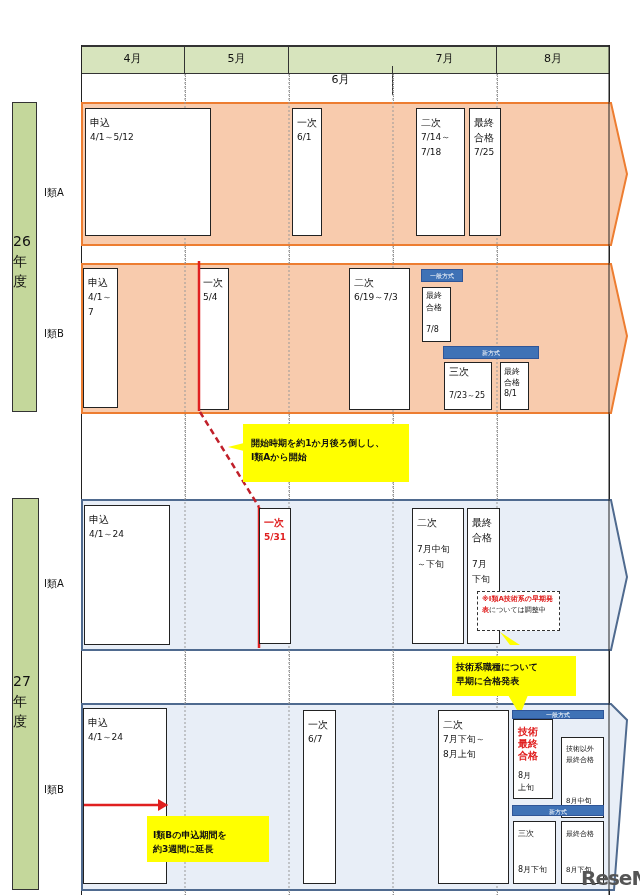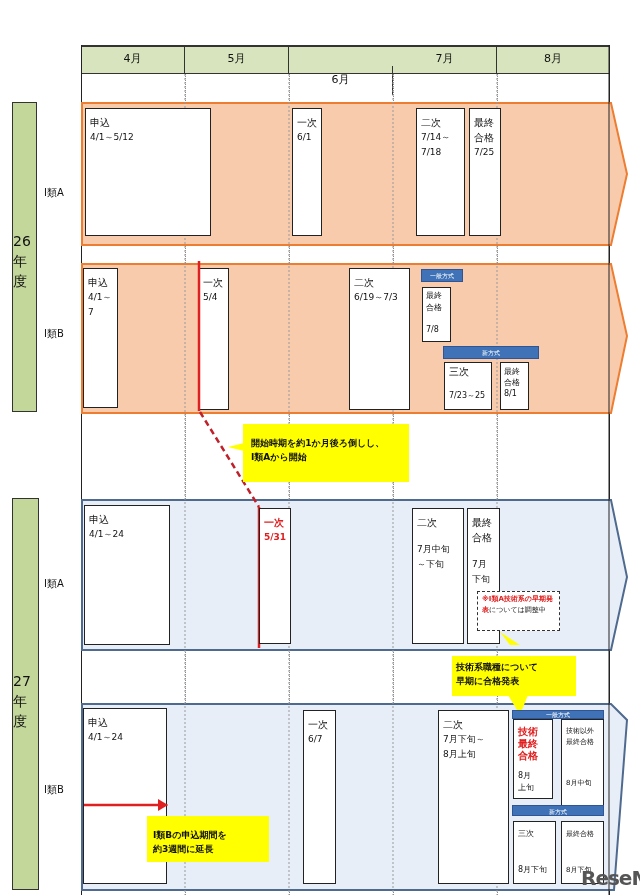--- a/index.html
+++ b/index.html
@@ -184,21 +184,21 @@
 </div>
 <div class="abs pill" style="left:512px;top:710px;width:92px;height:9px;line-height:8px;">一般方式</div>
 <div class="abs box" style="left:513px;top:719px;width:40px;height:80px;font-size:8px;line-height:12px;">
   <div class="red t">技術</div>
   <div class="red t">最終</div>
   <div class="red t">合格</div>
   <div style="height:8px;"></div>
   <div>8月</div>
   <div>上旬</div>
 </div>
-<div class="abs box" style="left:561px;top:719px;width:43px;height:96px;font-size:7px;line-height:11px;">
+<div class="abs box" style="left:561px;top:737px;width:43px;height:81px;font-size:7px;line-height:11px;">
   <div>技術以外</div>
   <div>最終合格</div>
   <div style="height:30px;"></div>
   <div>8月中旬</div>
 </div>
 <div class="abs pill" style="left:512px;top:805px;width:92px;height:11px;">新方式</div>
 <div class="abs box" style="left:513px;top:821px;width:43px;height:63px;font-size:8px;line-height:12px;">
   <div>三次</div>
   <div style="height:24px;"></div>
   <div>8月下旬</div>

